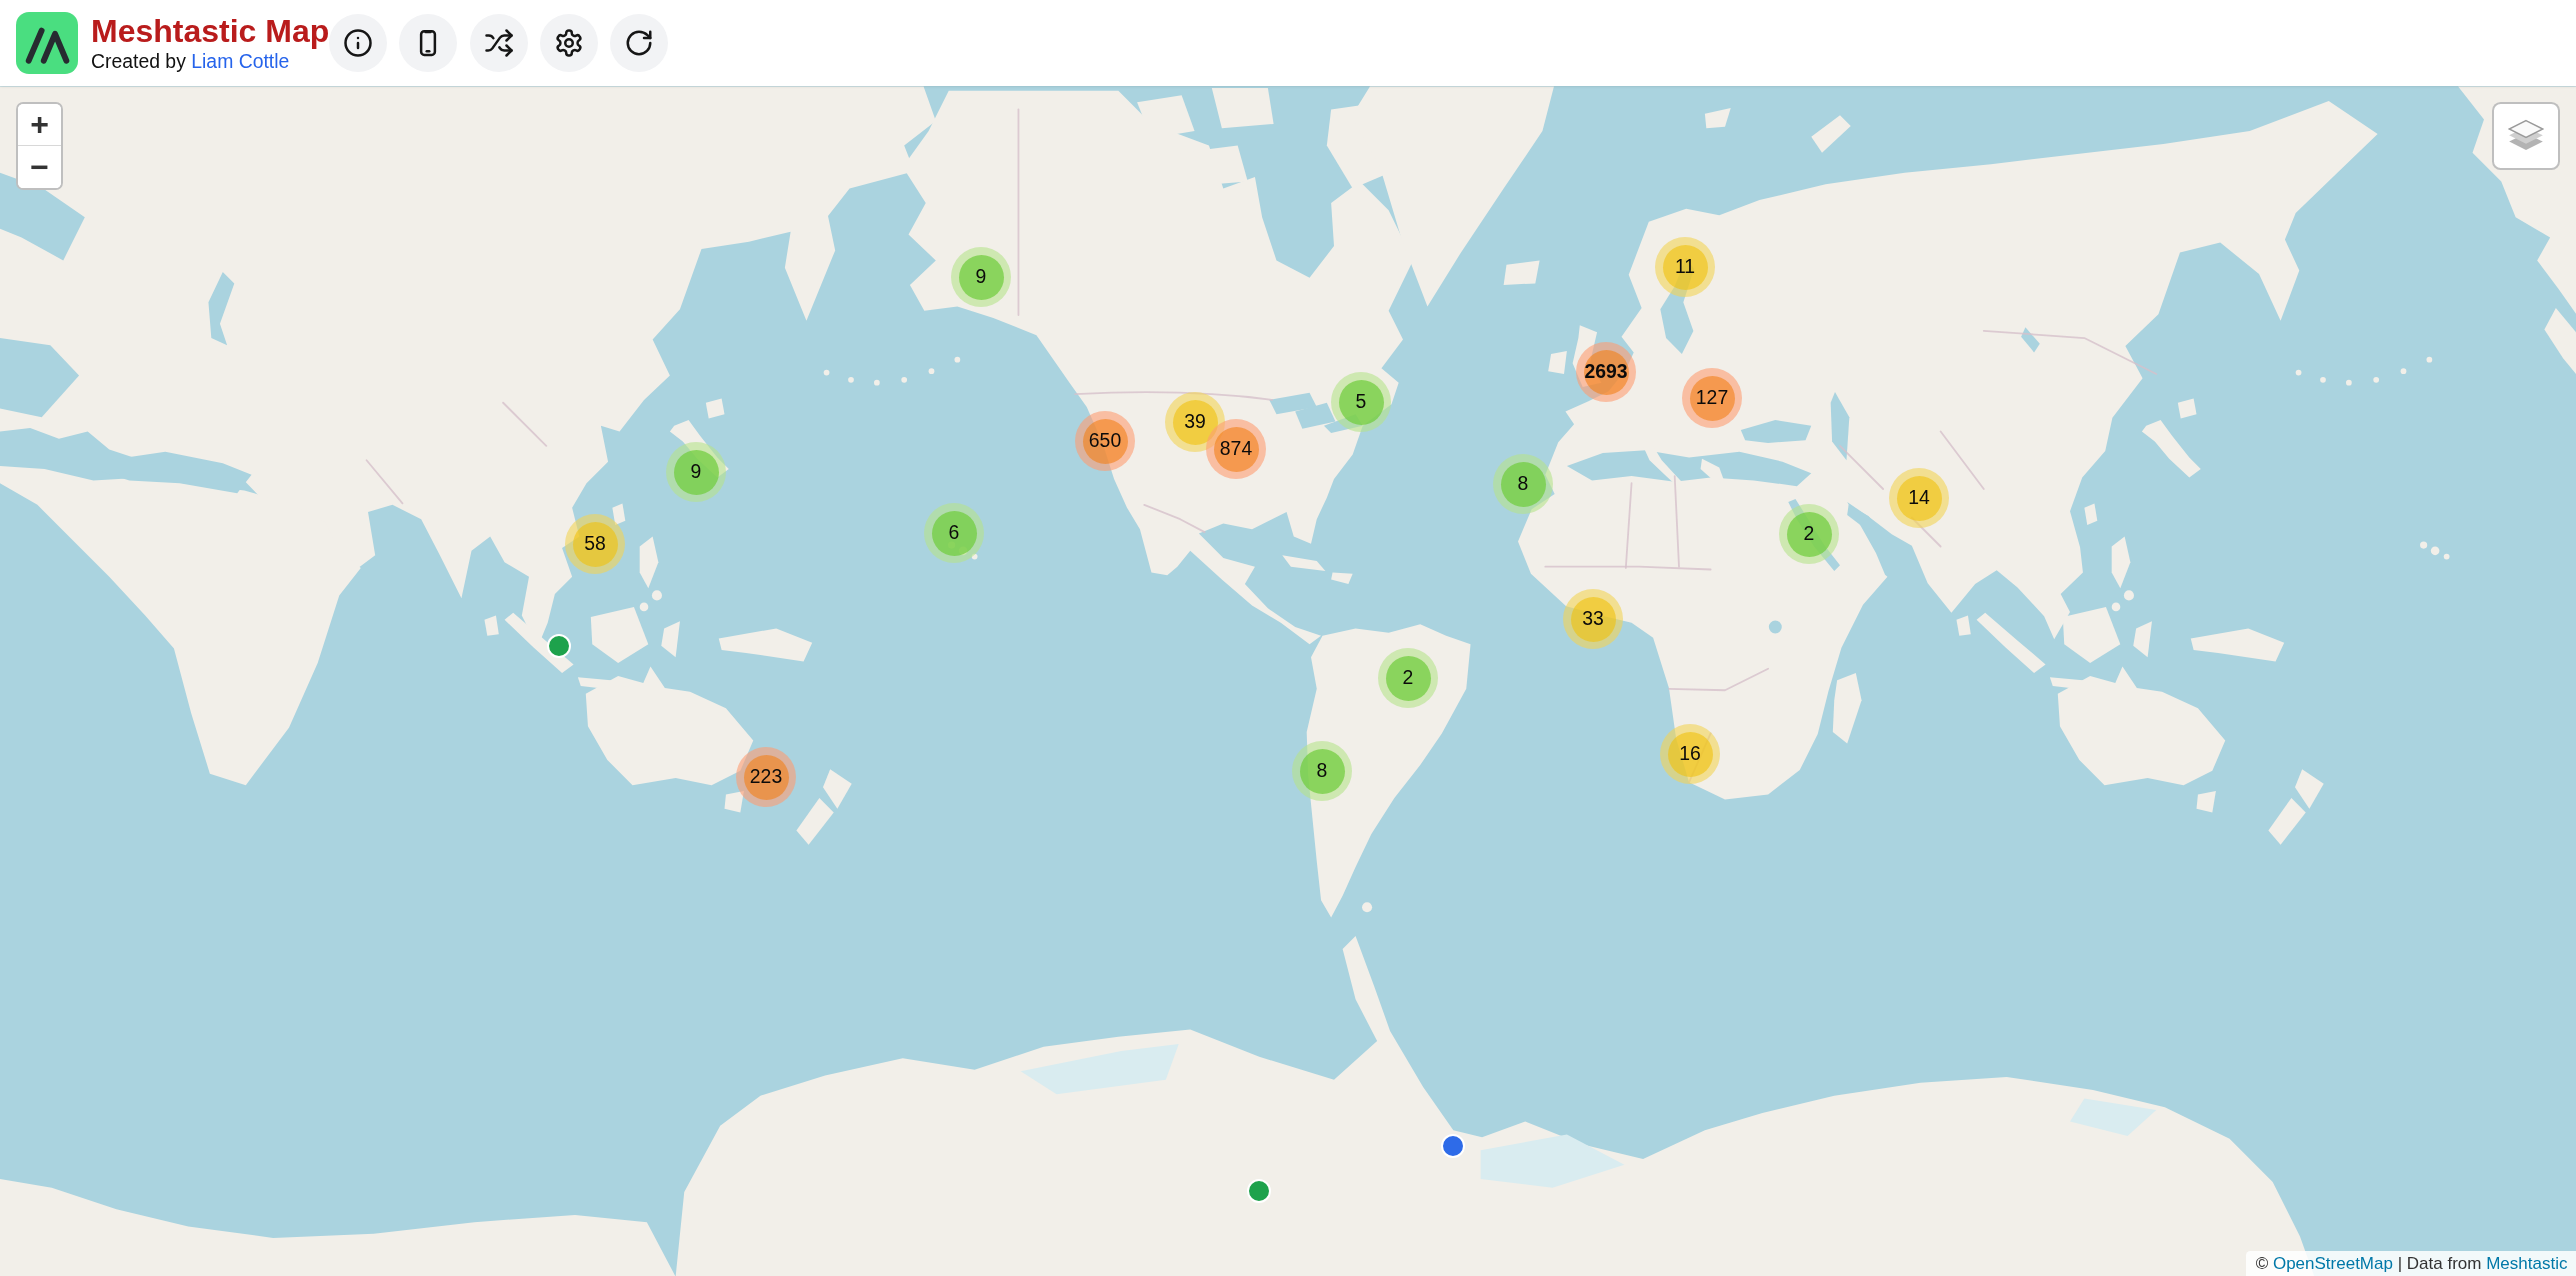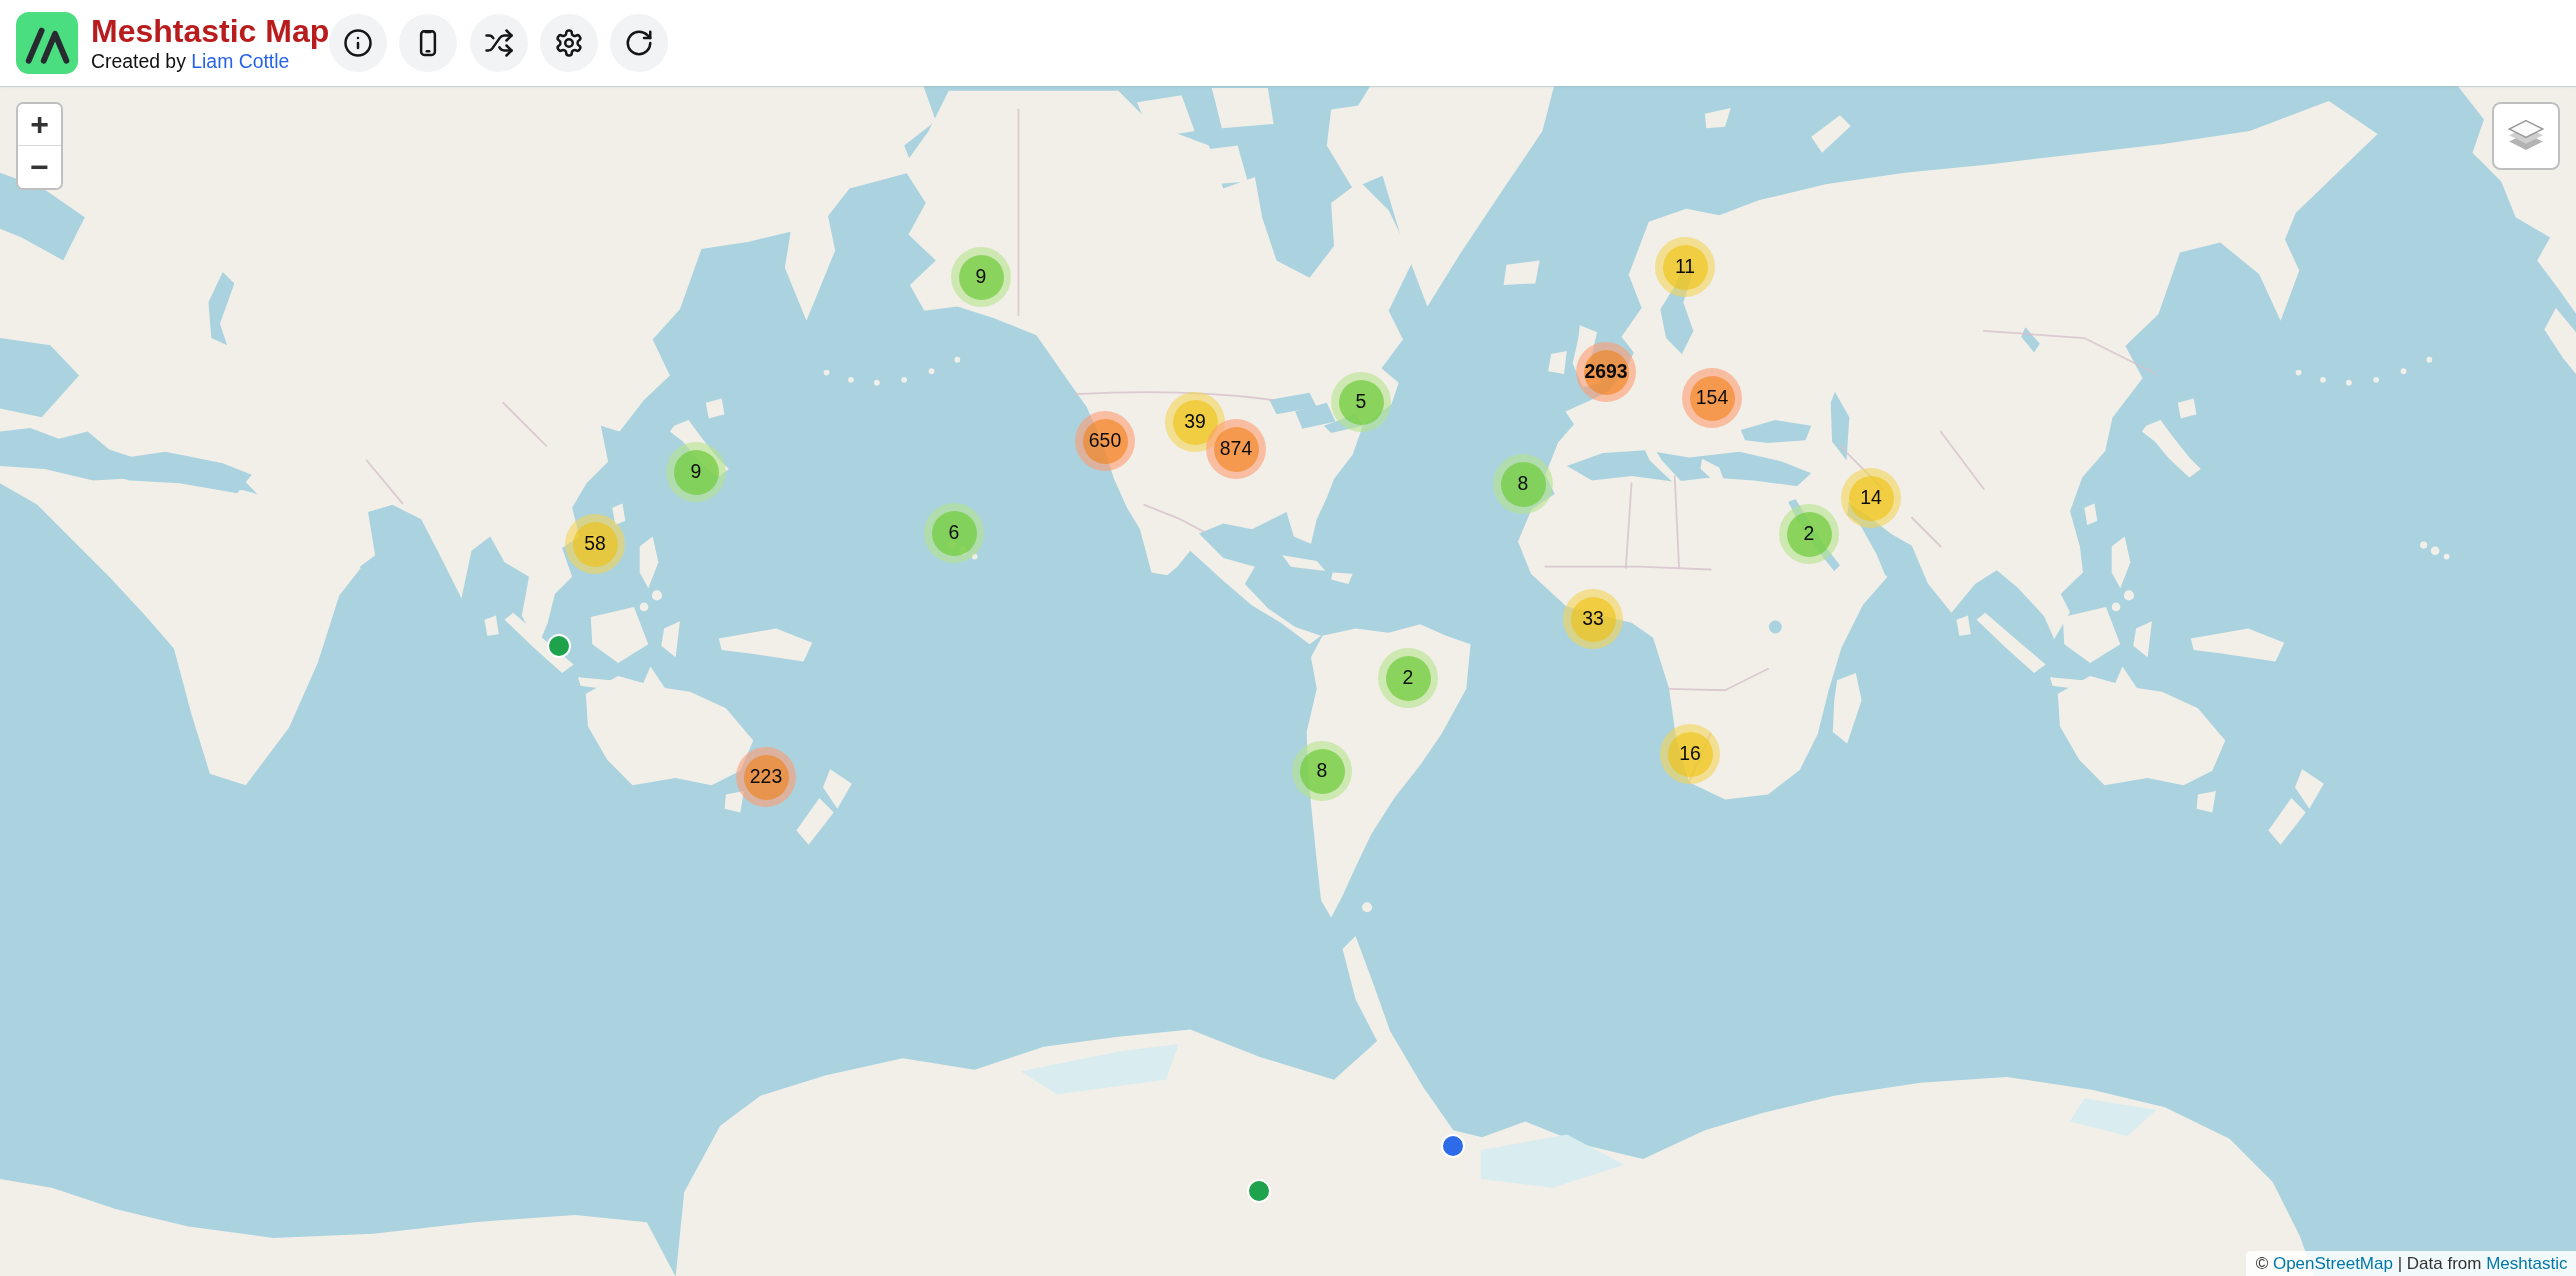--- a/index.html
+++ b/index.html
@@ -194,21 +194,21 @@
           <span>11</span>
         </div>
       </div>
       <div class="cluster" style="left: 1606px; top: 372px; background: rgba(253, 156, 115, 0.6);">
         <div class="cluster-inner" style="background: rgba(241, 128, 23, 0.6); font-weight: bold;">
           <span>2693</span>
         </div>
       </div>
       <div class="cluster" style="left: 1712px; top: 398px; background: rgba(253, 156, 115, 0.6);">
         <div class="cluster-inner" style="background: rgba(241, 128, 23, 0.6);">
-          <span>154</span>
+          <span>127</span>
         </div>
       </div>
       <div class="cluster" style="left: 1195px; top: 422px; background: rgba(241, 211, 87, 0.6);">
         <div class="cluster-inner" style="background: rgba(240, 194, 12, 0.6);">
           <span>39</span>
         </div>
       </div>
       <div class="cluster" style="left: 1105px; top: 441px; background: rgba(253, 156, 115, 0.6); justify-content: center;">
         <div class="cluster-inner" style="background: rgba(241, 128, 23, 0.6);">
           <span>650</span>
@@ -232,21 +232,21 @@
       <div class="cluster" style="left: 1523px; top: 484px; background: rgba(181, 226, 140, 0.6);">
         <div class="cluster-inner" style="background: rgba(110, 204, 57, 0.7);">
           <span>8</span>
         </div>
       </div>
       <div class="cluster" style="left: 1809px; top: 534px; background: rgba(181, 226, 140, 0.6);">
         <div class="cluster-inner" style="background: rgba(110, 204, 57, 0.7);">
           <span>2</span>
         </div>
       </div>
-      <div class="cluster" style="left: 1871px; top: 498px; background: rgba(241, 211, 87, 0.6);">
+      <div class="cluster" style="left: 1919px; top: 498px; background: rgba(241, 211, 87, 0.6);">
         <div class="cluster-inner" style="background: rgba(240, 194, 12, 0.6);">
           <span>14</span>
         </div>
       </div>
       <div class="cluster" style="left: 595px; top: 544px; background: rgba(241, 211, 87, 0.6);">
         <div class="cluster-inner" style="background: rgba(240, 194, 12, 0.6);">
           <span>58</span>
         </div>
       </div>
       <div class="cluster" style="left: 954px; top: 533px; background: rgba(181, 226, 140, 0.6);">

